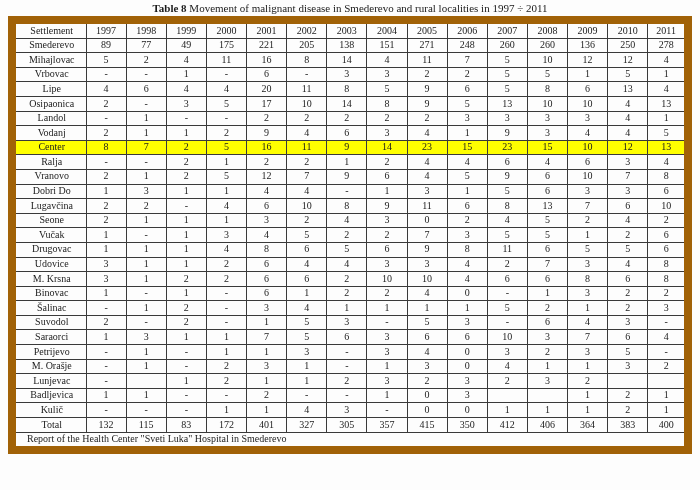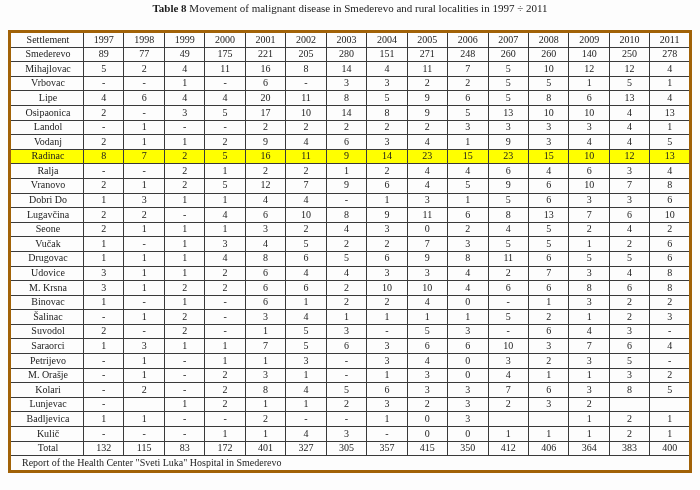--- a/index.html
+++ b/index.html
@@ -24,22 +24,22 @@
     line-height: 14px;
     height: 15px;
     white-space: nowrap;
     color: #1a1a1a;
   }
   .title b { font-weight: bold; }
   table {
     border-collapse: collapse;
     table-layout: fixed;
     width: 684px;
-    margin: 14px auto;
-    border: 3px solid #a16207;
+    margin: 0 auto;
+    border: 8px solid #a16207;
   }
   col.settlement-col { width: 74px; }
   th, td {
     border: 1px solid #3a3a3a;
     font-size: 10px;
     font-weight: normal;
     text-align: center;
     vertical-align: middle;
     padding: 0 1px;
     height: 13.6px;
@@ -91,27 +91,27 @@
     </thead>
     <tbody>
         <tr>
           <td class="settlement">Smederevo</td>
           <td>89</td>
           <td>77</td>
           <td>49</td>
           <td>175</td>
           <td>221</td>
           <td>205</td>
-          <td>280</td>
+          <td>138</td>
           <td>151</td>
           <td>271</td>
           <td>248</td>
           <td>260</td>
           <td>260</td>
-          <td>140</td>
+          <td>136</td>
           <td>250</td>
           <td>278</td>
         </tr>
         <tr>
           <td class="settlement">Mihajlovac</td>
           <td>5</td>
           <td>2</td>
           <td>4</td>
           <td>11</td>
           <td>16</td>
@@ -210,21 +210,21 @@
           <td>3</td>
           <td>4</td>
           <td>1</td>
           <td>9</td>
           <td>3</td>
           <td>4</td>
           <td>4</td>
           <td>5</td>
         </tr>
         <tr class="highlight">
-          <td class="settlement">Radinac</td>
+          <td class="settlement">Center</td>
           <td>8</td>
           <td>7</td>
           <td>2</td>
           <td>5</td>
           <td>16</td>
           <td>11</td>
           <td>9</td>
           <td>14</td>
           <td>23</td>
           <td>15</td>
@@ -496,38 +496,20 @@
           <td>1</td>
           <td>-</td>
           <td>1</td>
           <td>3</td>
           <td>0</td>
           <td>4</td>
           <td>1</td>
           <td>1</td>
           <td>3</td>
           <td>2</td>
-        </tr>
-        <tr>
-          <td class="settlement">Kolari</td>
-          <td>-</td>
-          <td>2</td>
-          <td>-</td>
-          <td>2</td>
-          <td>8</td>
-          <td>4</td>
-          <td>5</td>
-          <td>6</td>
-          <td>3</td>
-          <td>3</td>
-          <td>7</td>
-          <td>6</td>
-          <td>3</td>
-          <td>8</td>
-          <td>5</td>
         </tr>
         <tr>
           <td class="settlement">Lunjevac</td>
           <td>-</td>
           <td></td>
           <td>1</td>
           <td>2</td>
           <td>1</td>
           <td>1</td>
           <td>2</td>

